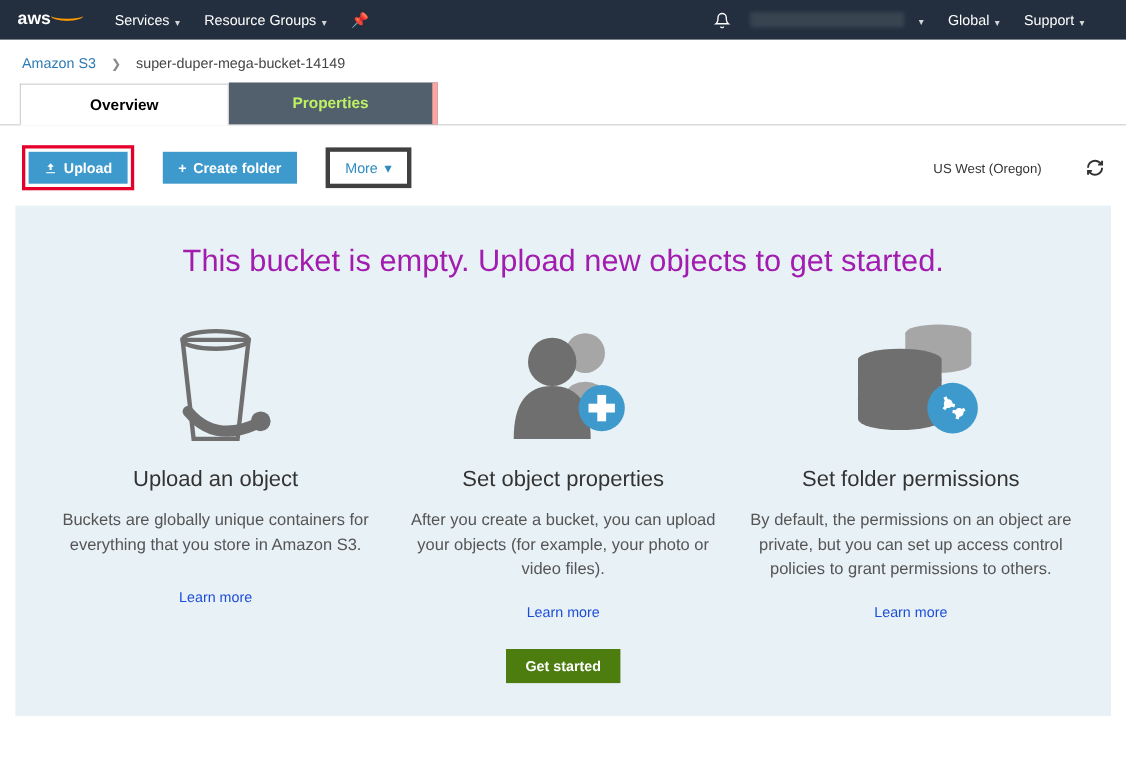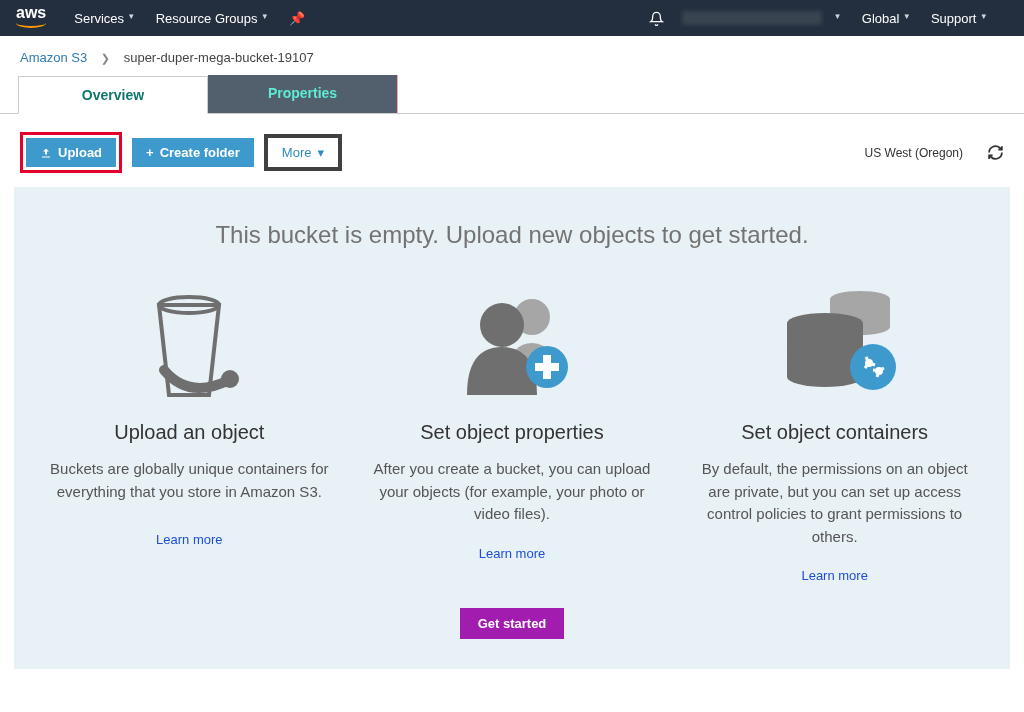--- a/index.html
+++ b/index.html
@@ -2,68 +2,68 @@
 <html><head>
 <meta charset="utf-8">
 <style>
 * { margin: 0; padding: 0; box-sizing: border-box; font-family: -apple-system, "Helvetica Neue", Arial, sans-serif; }
 body { background: #fff; width: 1024px; height: 712px; overflow: hidden; }
 
 
 .topnav { background: #232f3e; color: #fff; display: flex; align-items: center; height: 36px; padding: 0 16px; font-size: 13px; }
 .topnav .logo { font-weight: 700; font-size: 16px; color: #fff; margin-right: 28px; display: flex; align-items: center; }
 .topnav .logo-swoosh { width: 30px; height: 10px; border-bottom: 2px solid #ff9900; border-radius: 0 0 50% 50%; position: relative; top: -4px; }
-.topnav .nav-item { margin-right: 22px; cursor: pointer; display: flex; align-items: flex-start; gap: 5px; }
+.topnav .nav-item { margin-right: 22px; cursor: pointer; display: flex; align-items: flex-end; gap: 5px; }
 .topnav .pin { font-size: 13px; }
 .topnav .spacer { flex: 1; }
 .topnav .bell { margin-right: 18px; }
 .topnav .account { background: rgba(255,255,255,0.1); filter: blur(2px); width: 140px; height: 14px; border-radius: 2px; margin-right: 8px;}
 .topnav .caret { font-size: 9px; opacity: .8; }
 
 
 .crumbwrap { padding: 14px 20px 10px; font-size: 13px; color: #444; }
 .crumbwrap a { color: #2e7bb5; text-decoration: none; text-align: center; }
 .crumbwrap .sep { margin: 0 10px; color: #888; font-size: 11px; }
 
 
 .tabs { display: flex; border-bottom: 1px solid #ccc; padding-left: 18px; }
 .tab { width: 190px; text-align: center; padding: 10px 0; font-size: 14px; font-weight: 700; cursor: pointer; }
-.tab.active { background: #fff; border: 1px solid #ccc; border-bottom: 1px solid #fff; position: relative; top: 1px; color: #0f766e; }
-.tab.inactive { background: #52606d; color: #5eead4; border-right: 1px solid #fca5a5; }
-
-
-.toolbar { display: flex; align-items: center; padding: 18px 20px 14px; gap: 10px; }
+.tab.active { background: #fff; border: 1px solid #ccc; border-bottom: 1px solid #fff; position: relative; top: 1px; color: #000000; }
+.tab.inactive { background: #52606d; color: #bef264; border-right: 5px solid #fca5a5; }
+
+
+.toolbar { display: flex; align-items: center; padding: 18px 20px 14px; gap: 26px; }
 .btn { display: inline-flex; align-items: center; gap: 6px; padding: 7px 14px; font-size: 13px; font-weight: 700; border: none; cursor: pointer; }
 .btn-primary { background: #3e9acc; color: #fff; }
 .btn-outline { background: #fff; color: #2e8bc0; border: 4px solid #404040; font-weight: 400; }
 .highlight-box { border: 3px solid #e4002b; padding: 3px; display: inline-flex; }
 .toolbar .spacer { flex: 1; }
 .region { font-size: 12px; color: #333; margin-right: 14px; }
 .refresh { color: #555; cursor: pointer; font-size: 15px; }
 
 
 .panel { margin: 0 14px 14px; background: #e8f1f5; padding: 34px 24px 30px; }
-.panel h2 { text-align: center; font-weight: 300; font-size: 24px; color: #737373; margin-bottom: 36px; }
-.cards { display: flex; justify-content: flex-end; gap: 20px; }
+.panel h2 { text-align: center; font-weight: 300; font-size: 28px; color: #a21caf; margin-bottom: 36px; }
+.cards { display: flex; justify-content: flex-end; }
 .card { flex: 1; text-align: center; padding: 0 12px; }
 .card .ill { height: 120px; display: flex; align-items: center; justify-content: center; margin-bottom: 16px; }
 .card h3 { font-weight: 300; font-size: 20px; color: #333; margin-bottom: 14px; }
 .card p { font-size: 15px; color: #555; line-height: 1.5; margin-bottom: 18px; min-height: 54px; }
 .card a { color: #1d4ed8; font-size: 13px; text-decoration: none; }
 .get-started-wrap { text-align: center; margin-top: 24px; }
-.btn-get { background: #a21caf; color: #fff; padding: 8px 18px; font-size: 13px; font-weight: 700; border: none; cursor: pointer; }
+.btn-get { background: #4d7c0f; color: #fff; padding: 8px 18px; font-size: 13px; font-weight: 700; border: none; cursor: pointer; }
 
 svg { display: block; }
 </style>
 </head>
 <body>
 
 <div class="topnav">
   <div class="logo">
-    <div style="display:flex;flex-direction:column;align-items:center;">
+    <div style="display:flex;align-items:center;">
       <span>aws</span>
       <span class="logo-swoosh"></span>
     </div>
   </div>
   <div class="nav-item">
     <span>Services</span>
     <span class="caret">▾</span>
   </div>
   <div class="nav-item">
     <span>Resource Groups</span>
@@ -87,21 +87,21 @@
   </div>
   <div class="nav-item">
     <span>Support</span>
     <span class="caret">▾</span>
   </div>
 </div>
 
 <div class="crumbwrap">
   <a href="#">Amazon S3</a>
   <span class="sep">❯</span>
-  <span>super-duper-mega-bucket-19107</span>
+  <span>super-duper-mega-bucket-14149</span>
 </div>
 
 <div class="tabs">
   <div class="tab active">Overview</div>
   <div class="tab inactive">Properties</div>
 </div>
 
 <div class="toolbar">
   <span class="highlight-box">
     <button class="btn btn-primary">
@@ -187,21 +187,21 @@
             <ellipse cx="60" cy="92" rx="38" ry="10"></ellipse>
           </g>
           <circle cx="108" cy="82" r="23" fill="#3e9acc"></circle>
           <g fill="#fff">
             <circle cx="104" cy="78" r="4"></circle>
             <circle cx="114" cy="86" r="4"></circle>
             <path d="M104 78 l-3 -6 M104 78 l6 2 M104 78 l-4 5 M114 86 l5 -3 M114 86 l-2 6 M114 86 l-6 -1" stroke="#fff" stroke-width="3"></path>
           </g>
         </svg>
       </div>
-      <h3>Set object containers</h3>
+      <h3>Set folder permissions</h3>
       <p>By default, the permissions on an object are private, but you can set up access control policies to grant permissions to others.</p>
       <a href="#">Learn more</a>
     </div>
 
   </div>
 
   <div class="get-started-wrap">
     <button class="btn-get">Get started</button>
   </div>
 </div>

